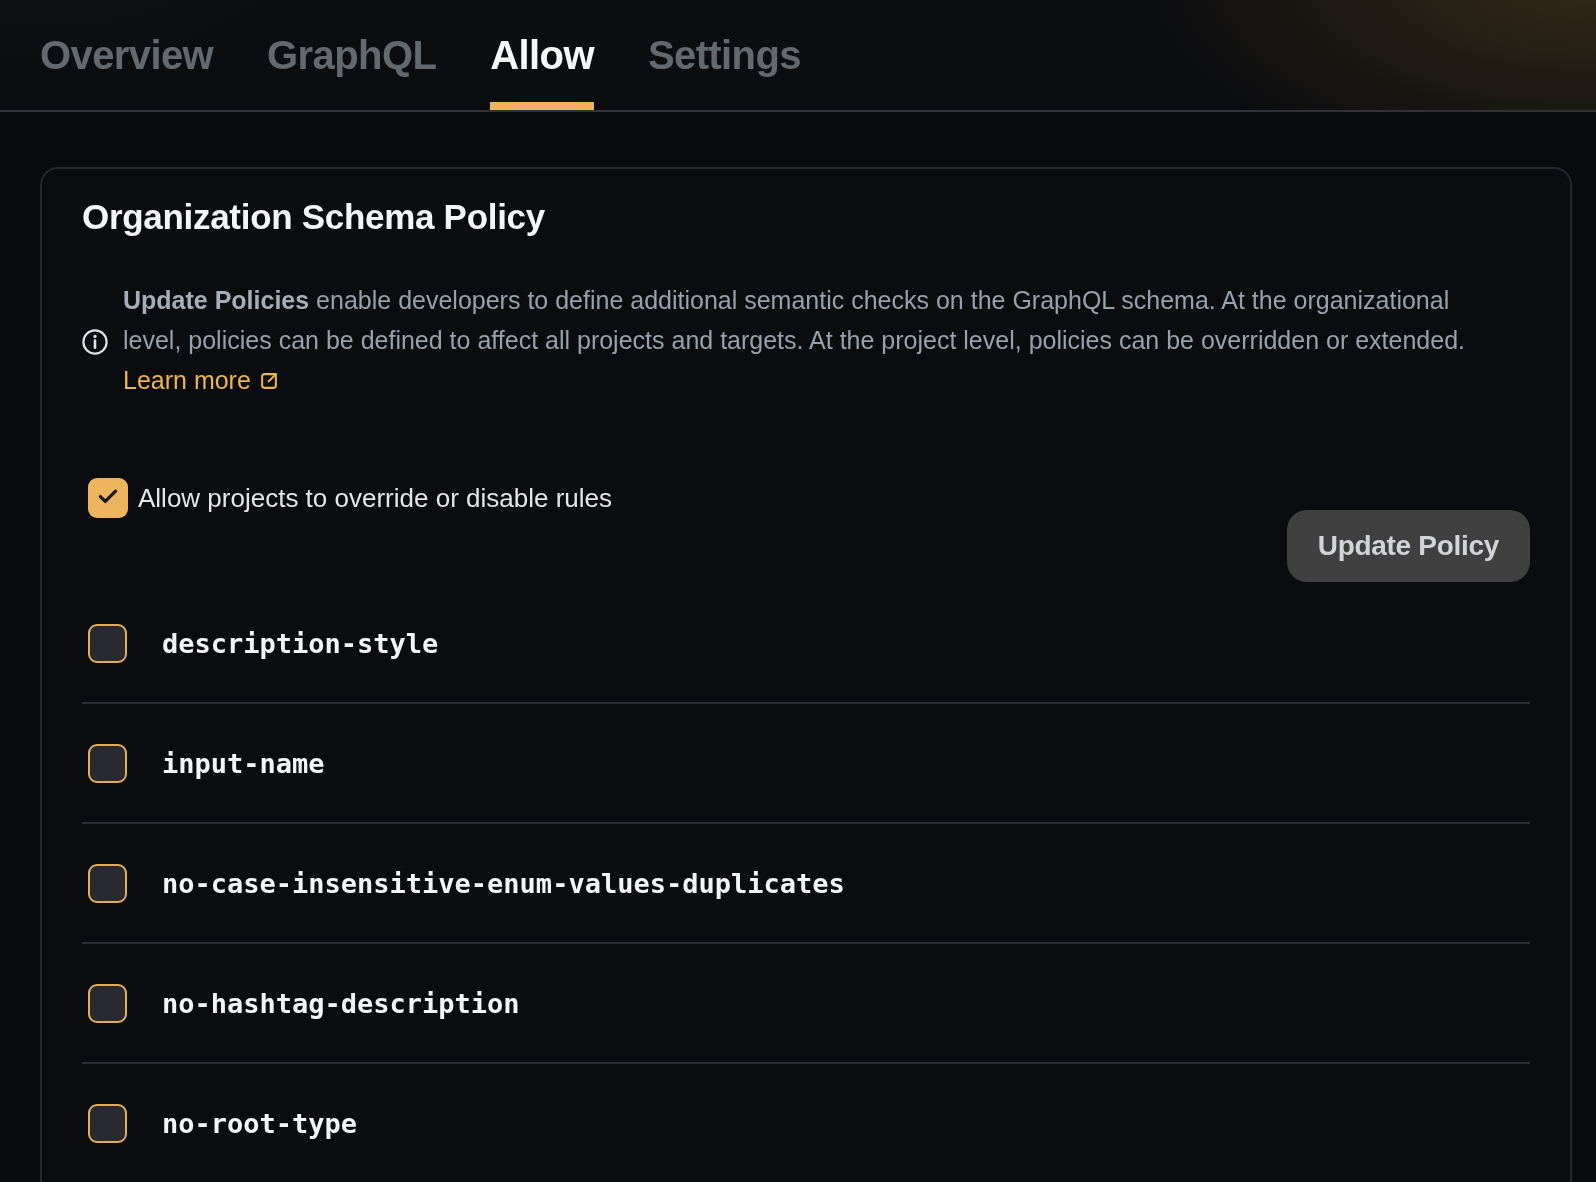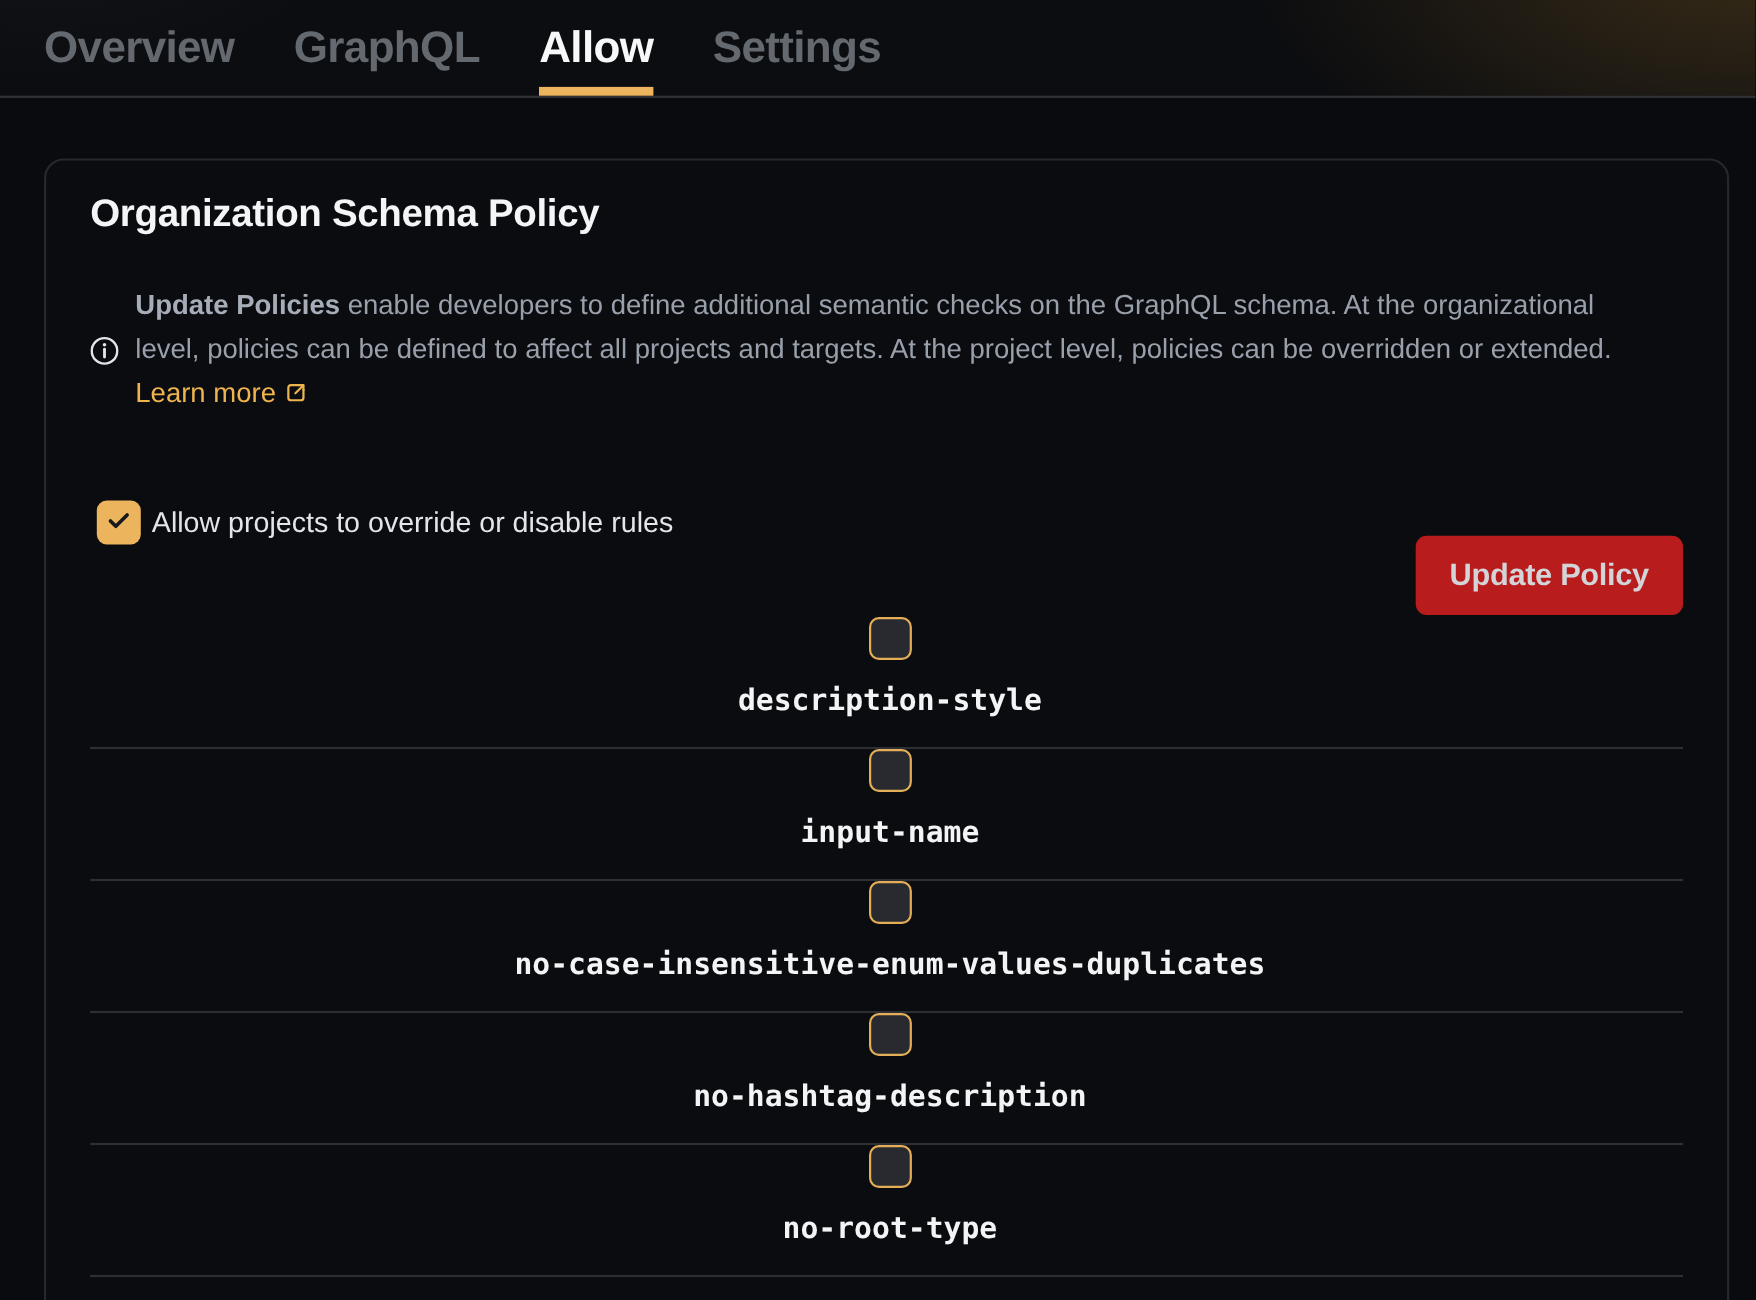--- a/index.html
+++ b/index.html
@@ -12,21 +12,21 @@
   html,body{margin:0;padding:0;}
   body{
     width:1596px;height:1182px;overflow:hidden;
     background:var(--page-bg);
     font-family:"Liberation Sans",sans-serif;
     -webkit-font-smoothing:antialiased;
   }
 
   
   .header{
-    height:89px;
+    height:112px;
     padding:0 40px;
     display:flex;align-items:stretch;gap:54px;
     border-bottom:2px solid #313237;
     background:
       radial-gradient(620px 300px at 1585px -30px, rgba(201,146,47,.22), rgba(201,146,47,0) 72%),
       radial-gradient(420px 220px at 40px -80px, rgba(255,255,255,.035), rgba(255,255,255,0) 70%),
       #0c0d10;
   }
   .tab{
     position:relative;
@@ -80,34 +80,33 @@
     width:40px;height:40px;border-radius:9px;
     background:var(--accent);
     display:flex;align-items:center;justify-content:center;
     cursor:pointer;
   }
   .allow-label{font-size:26px;color:#e3e5e9;}
 
   .button-row{display:flex;justify-content:flex-end;margin-top:-8px;}
   .update-btn{
     height:72px;padding:0 31px;
-    background:#b91c1c;color:#d3d4d8;
+    background:#404040;color:#d3d4d8;
     font-family:"Liberation Sans",sans-serif;
     font-size:28px;font-weight:700;letter-spacing:-.3px;
-    border:none;border-radius:10px;cursor:pointer;
+    border:none;border-radius:20px;cursor:pointer;
   }
 
   
   .rules{margin-top:2px;}
   .rule-row{
     height:120px;
     border-bottom:2px solid #2e2f34;
-    display:flex;align-items:center;gap:21px;
+    display:flex;align-items:center;gap:35px;
     padding-left:6px;
-    flex-direction:column;
   }
   .rule-cb{
     width:39px;height:39px;flex:0 0 39px;
     border:2.5px solid #e2ae58;border-radius:9px;
     background:#292a2f;cursor:pointer;
   }
   .rule-label{
     font-family:"DejaVu Sans Mono",monospace;
     font-weight:700;font-size:27px;color:#f3f4f6;
   }

